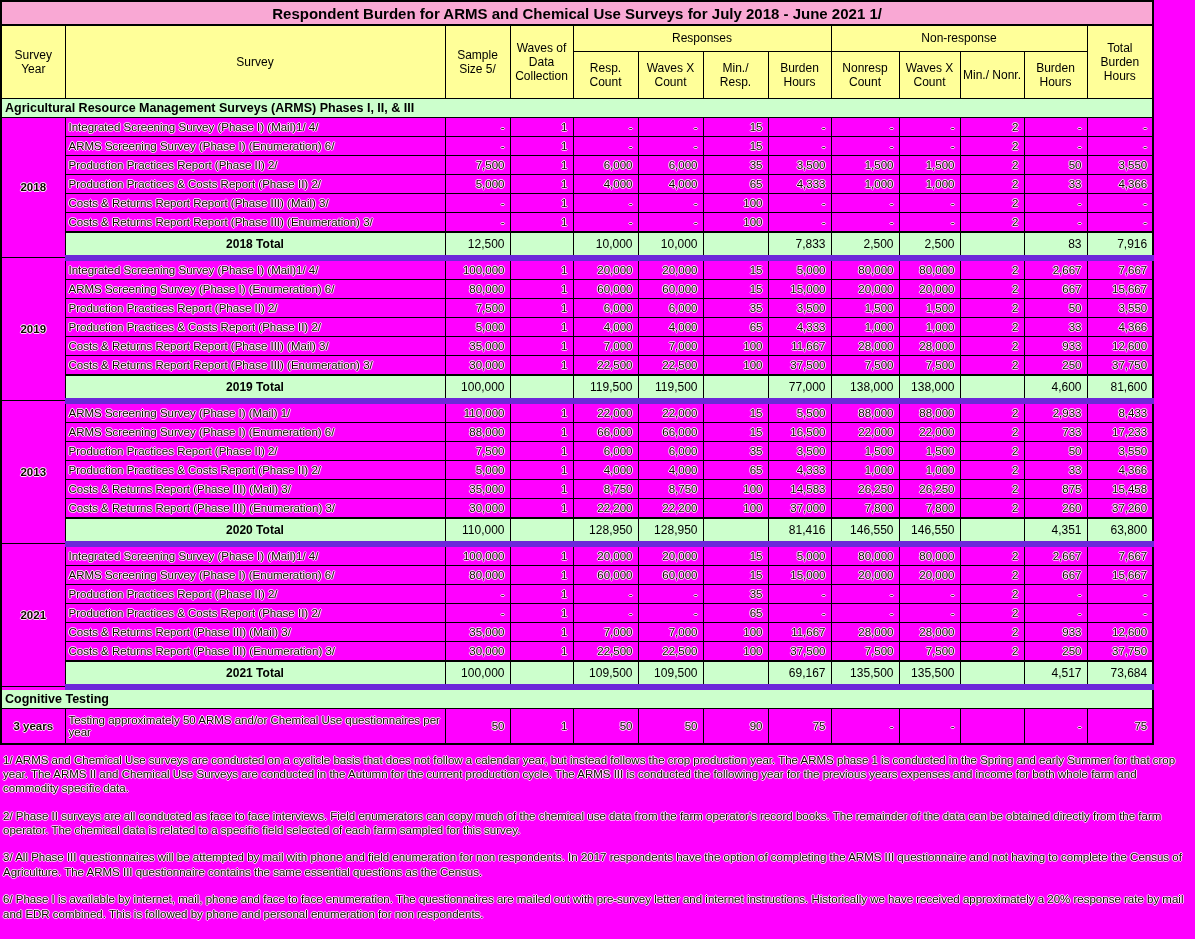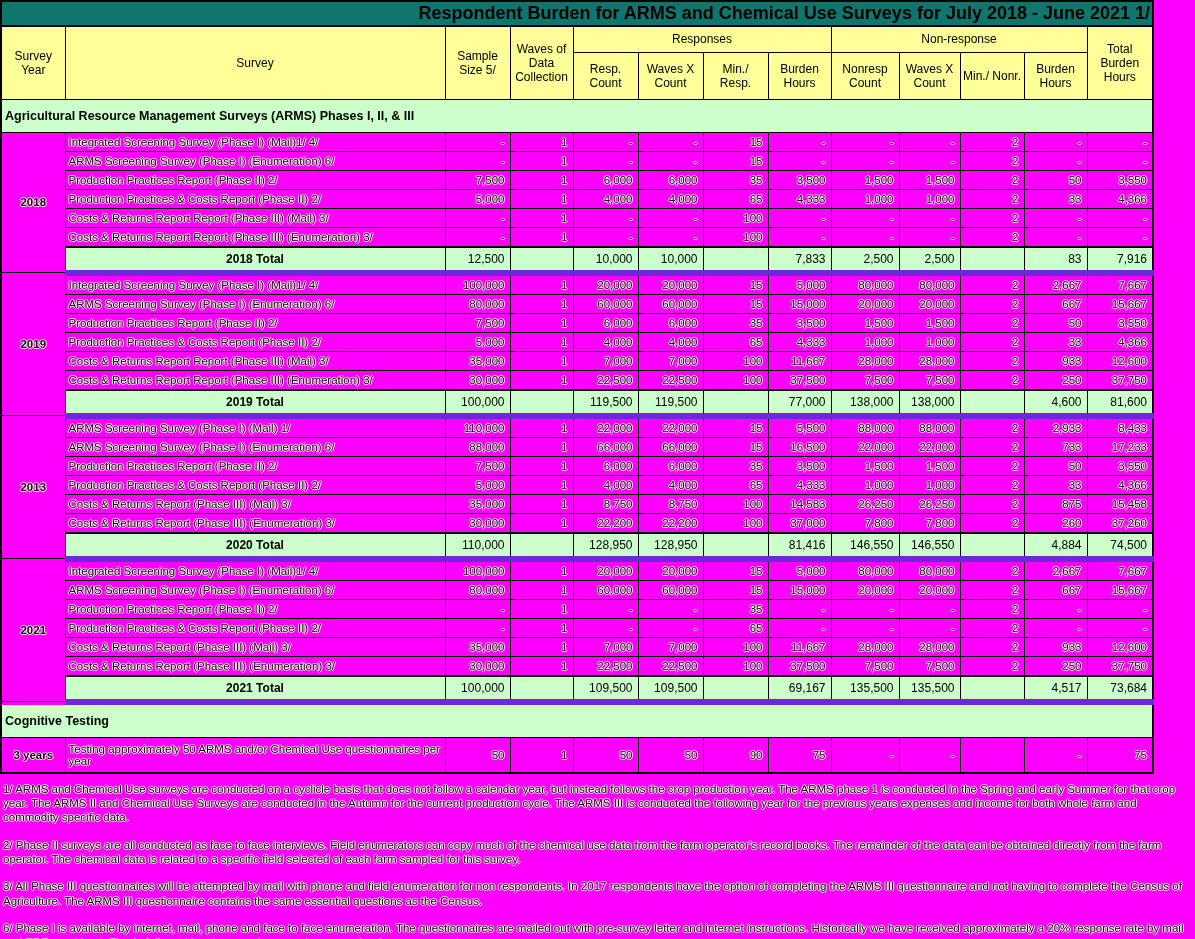--- a/index.html
+++ b/index.html
@@ -15,36 +15,36 @@
     table-layout:fixed;
     border:2px solid #000;
     background:#FF00FF;
   }
   th,td{
     border:1px solid #000;
     overflow:hidden;
     vertical-align:middle;
   }
   .title-cell{
-    background:#0f766e;color:#000;
-    font-weight:bold;font-size:18px;
-    text-align:right;height:20px;
+    background:#f9a8d4;color:#000;
+    font-weight:bold;font-size:15px;
+    text-align:center;height:20px;
     border-bottom:2px solid #000;
   }
   thead th{
     background:#FFFF99;color:#000;
     font-weight:normal;font-size:12px;
     text-align:center;padding:1px 2px;
   }
   .group-hdr{height:26px;}
   .sub-hdr th{height:44px;}
   .section-header{
     background:#CCFFCC;color:#000;
     font-weight:bold;font-size:12.5px;
-    text-align:left;padding:8px 3px;height:16px;
+    text-align:left;padding:1px 3px;height:16px;
   }
   .data-row td{height:18px;font-size:11.5px;background:#FF00FF;}
   .survey-cell{text-align:left;padding:0 3px;}
   .num-cell{text-align:right;padding:0 5px;white-space:nowrap;}
   .year-cell{
     text-align:center;font-weight:bold;font-size:12.5px;background:#FF00FF;
   }
   .halo{
     color:#120000;
     text-shadow:1px 0 0 rgba(255,255,255,.85),-1px 0 0 rgba(255,255,255,.85),
@@ -398,22 +398,22 @@
         <td class="total-label">2020 Total</td>
         <td class="num-cell">110,000</td>
         <td class="num-cell"></td>
         <td class="num-cell">128,950</td>
         <td class="num-cell">128,950</td>
         <td class="num-cell"></td>
         <td class="num-cell">81,416</td>
         <td class="num-cell">146,550</td>
         <td class="num-cell">146,550</td>
         <td class="num-cell"></td>
-        <td class="num-cell">4,884</td>
-        <td class="num-cell">74,500</td>
+        <td class="num-cell">4,351</td>
+        <td class="num-cell">63,800</td>
       </tr>
       <tr class="data-row">
         <td class="year-cell halo" rowspan="7">2021</td>
         <td class="survey-cell halo">Integrated Screening Survey (Phase I) (Mail)1/  4/</td>
         <td class="num-cell halo">100,000</td>
         <td class="num-cell halo">1</td>
         <td class="num-cell halo">20,000</td>
         <td class="num-cell halo">20,000</td>
         <td class="num-cell halo">15</td>
         <td class="num-cell halo">5,000</td>

